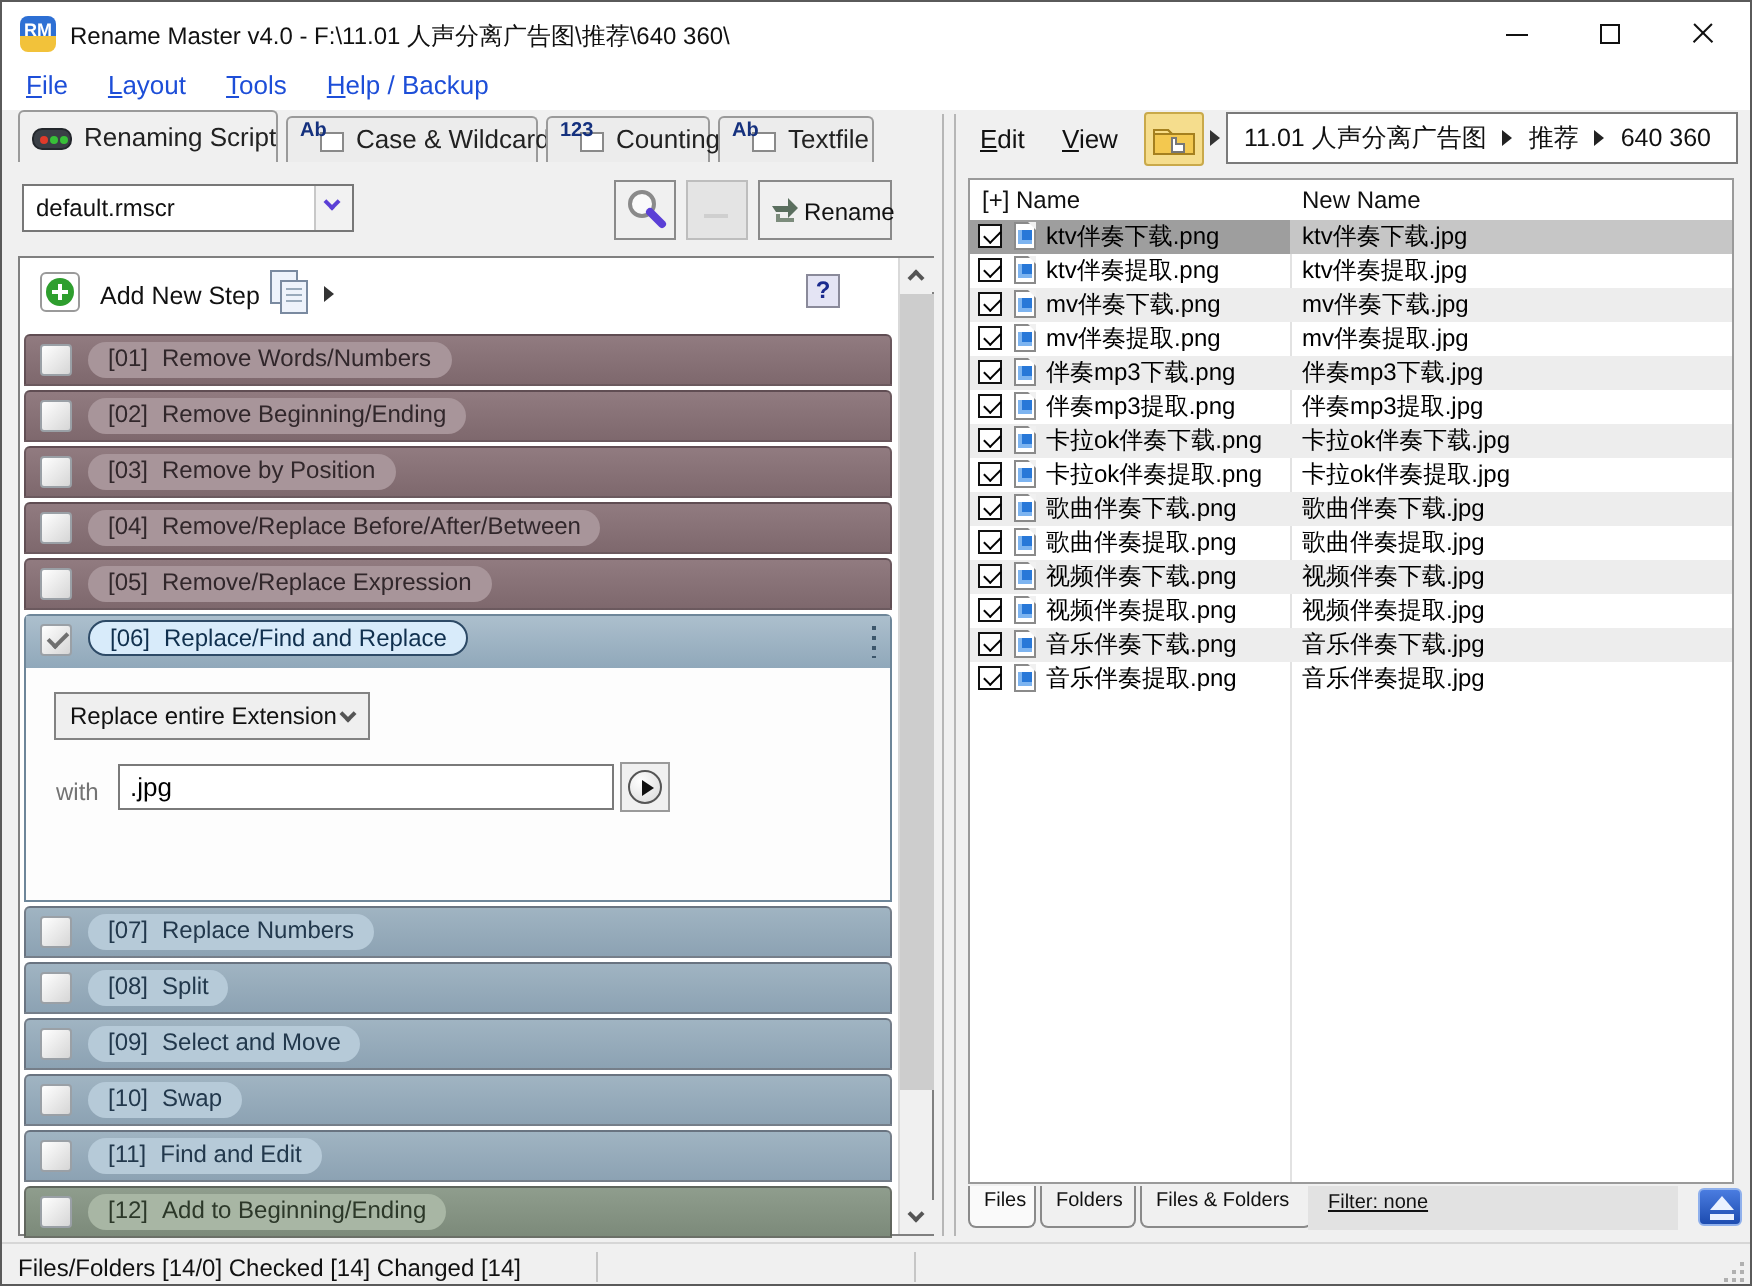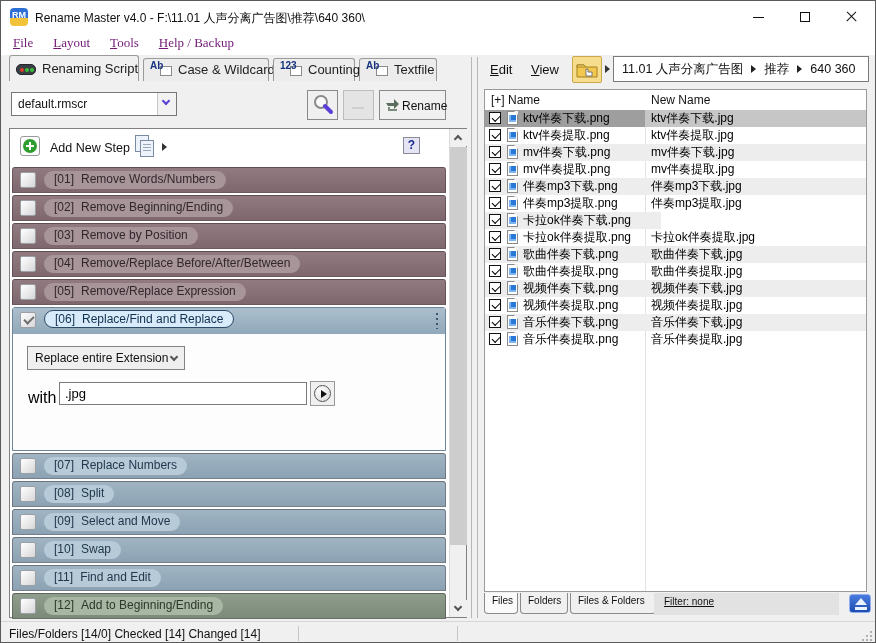--- a/index.html
+++ b/index.html
@@ -14,21 +14,21 @@
   .win-title{position:absolute;left:34px;top:9px;font-size:12px;color:#111;white-space:nowrap;}
   .win-btn{position:absolute;top:0;width:46px;height:32px;}
   .btn-min{right:94px}.btn-max{right:47px}.btn-close{right:1px}
   .glyph-min{position:absolute;left:18px;top:16px;width:11px;height:1px;background:#111;}
   .glyph-max{position:absolute;left:18px;top:11px;width:10px;height:10px;border:1px solid #111;}
   .glyph-close-a,.glyph-close-b{position:absolute;left:17px;top:15px;width:13px;height:1.4px;background:#111;}
   .glyph-close-a{transform:rotate(45deg);} .glyph-close-b{transform:rotate(-45deg);}
 
   
   .menubar{position:absolute;left:0;top:32px;width:100%;height:22px;background:#ffffff;font-size:13px;}
-  .menu-item{display:inline-block;margin-left:12px;margin-top:2px;color:#701a75;cursor:default;font-family:Liberation Serif, serif;}
+  .menu-item{display:inline-block;margin-left:12px;margin-top:2px;color:#1d4ed8;cursor:default;}
   .menu-item + .menu-item{margin-left:20px;}
 
   
   .tabbar{position:absolute;left:0;top:54px;width:478px;height:26px;}
   .tab{position:absolute;top:3px;height:23px;background:#ececec;border:1px solid #9a9a9a;border-bottom:none;
     border-radius:3px 3px 0 0;font-size:13px;color:#222;padding:3px 8px 0 6px;white-space:nowrap;}
   .tab.active{top:0;height:26px;background:#f0f0f0;z-index:3;padding-top:5px;}
   .tab .ticon{display:inline-block;vertical-align:-2px;margin-right:6px;}
   .icon-script{width:20px;height:11px;background:#3a3f46;border-radius:5px;border:1px solid #23272c;position:relative;}
   .icon-script i{position:absolute;top:3px;width:4px;height:4px;border-radius:50%;}
@@ -88,21 +88,21 @@
 
   .step-block{position:relative;margin-bottom:2px;border:1px solid #6e8699;border-radius:3px 3px 0 0;background:#fdfdfd;}
   .step-block .hdr{position:relative;height:26px;background:linear-gradient(var(--active-header-light),var(--active-header));}
   .step-block .pill{background:var(--pill-active);border:1px solid var(--pill-active-border);color:#10304e;top:2px;}
   .drag-dots{position:absolute;right:7px;top:5px;width:2px;height:16px;
     background:repeating-linear-gradient(#3c566b 0 2px,transparent 2px 5px);}
   .step-content{position:relative;height:116px;}
   .mode-select{position:absolute;left:14px;top:12px;width:158px;height:24px;background:#efefef;border:1px solid #828282;
     font-size:12px;color:#111;line-height:22px;padding-left:7px;}
   .mode-select .chev{right:7px;top:7px;left:auto;border-color:#555;transform:rotate(225deg);}
-  .with-label{position:absolute;left:15px;top:55px;font-size:16px;color:#000000;}
+  .with-label{position:absolute;left:15px;top:55px;font-size:12px;color:#737373;}
   .with-input{position:absolute;left:46px;top:48px;width:248px;height:23px;border:1px solid #7a7a7a;background:#fff;
     font-size:13px;font-family:"Liberation Sans",sans-serif;padding:1px 5px;}
   .play-btn{position:absolute;left:297px;top:47px;width:25px;height:25px;border:1px solid #9a9a9a;background:#f0f0f0;}
   .play-btn i{position:absolute;left:3px;top:3px;width:17px;height:17px;border-radius:50%;border:1px solid #555;
     background:radial-gradient(circle at 35% 30%,#ffffff,#d8d8d8);}
   .play-btn i:after{content:"";position:absolute;left:6px;top:4px;width:0;height:0;
     border-left:6px solid #111;border-top:4px solid transparent;border-bottom:4px solid transparent;}
 
   
   .sb{position:absolute;right:0;top:0;bottom:0;width:17px;background:#f0f0f0;border-left:1px solid #d9d9d9;}
@@ -385,20 +385,21 @@
             <span class="fname">伴奏mp3提取.png</span>
           </span>
           <span class="wcell">伴奏mp3提取.jpg</span>
         </div>
         <div class="frow alt">
           <span class="ncell">
             <span class="cb checked"></span>
             <span class="ficon"></span>
             <span class="fname">卡拉ok伴奏下载.png</span>
           </span>
+          <span class="wcell">卡拉ok伴奏下载.jpg</span>
         </div>
         <div class="frow">
           <span class="ncell">
             <span class="cb checked"></span>
             <span class="ficon"></span>
             <span class="fname">卡拉ok伴奏提取.png</span>
           </span>
           <span class="wcell">卡拉ok伴奏提取.jpg</span>
         </div>
         <div class="frow alt">

